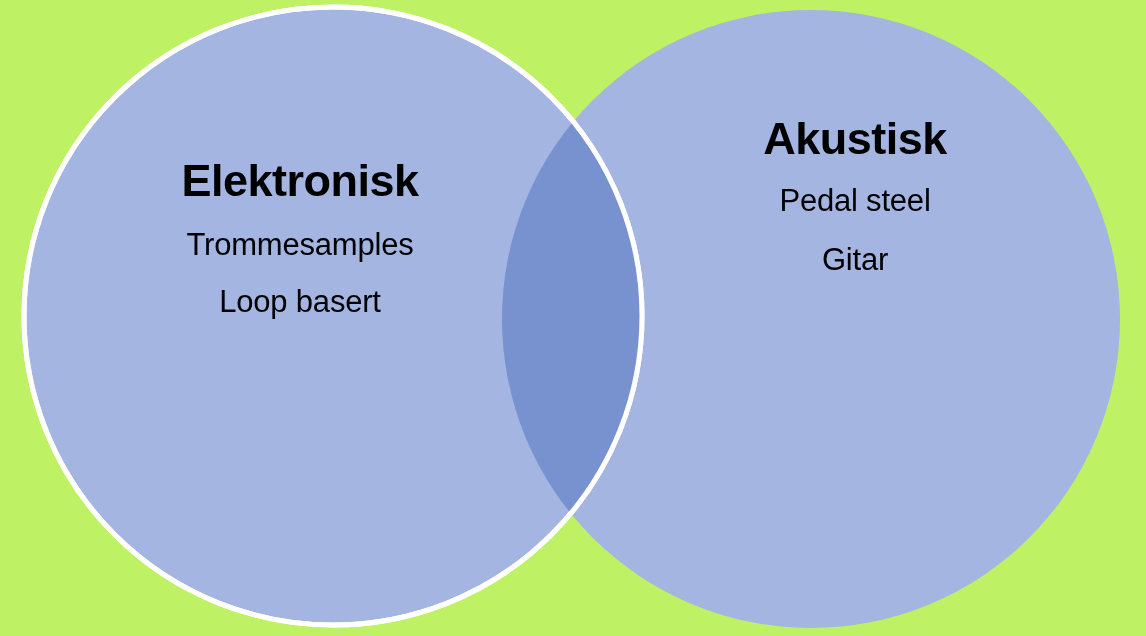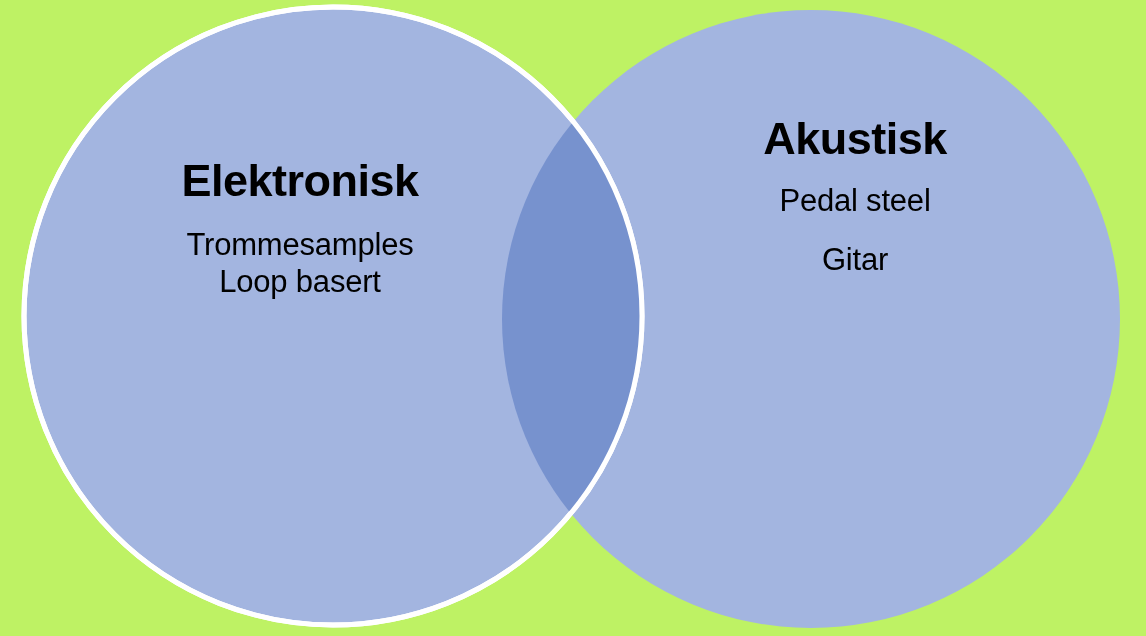--- a/index.html
+++ b/index.html
@@ -86,21 +86,21 @@
     <g clip-path="url(#clip-left-circle)">
       <circle cx="811" cy="319" r="309" fill="#7792CE"></circle>
     </g>
 
     <circle cx="333" cy="316" r="309" fill="none" stroke="#FFFFFF" stroke-width="5"></circle>
   </svg>
 
   <div class="label-group" id="left-set-labels">
     <div class="set-title">Elektronisk</div>
     <div class="set-item tight">Trommesamples</div>
-    <div class="set-item" style="margin-top:6px;">Loop basert</div>
+    <div class="set-item" style="margin-top:26px;">Loop basert</div>
   </div>
 
   <div class="label-group" id="right-set-labels">
     <div class="set-title">Akustisk</div>
     <div class="set-item">Pedal steel</div>
     <div class="set-item last">Gitar</div>
   </div>
 
 </div>
 

